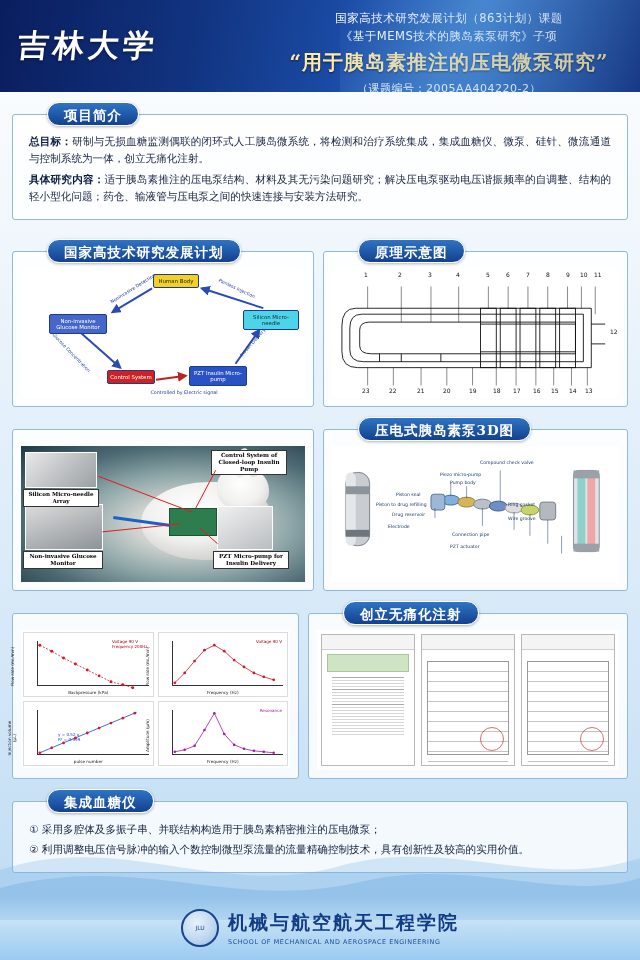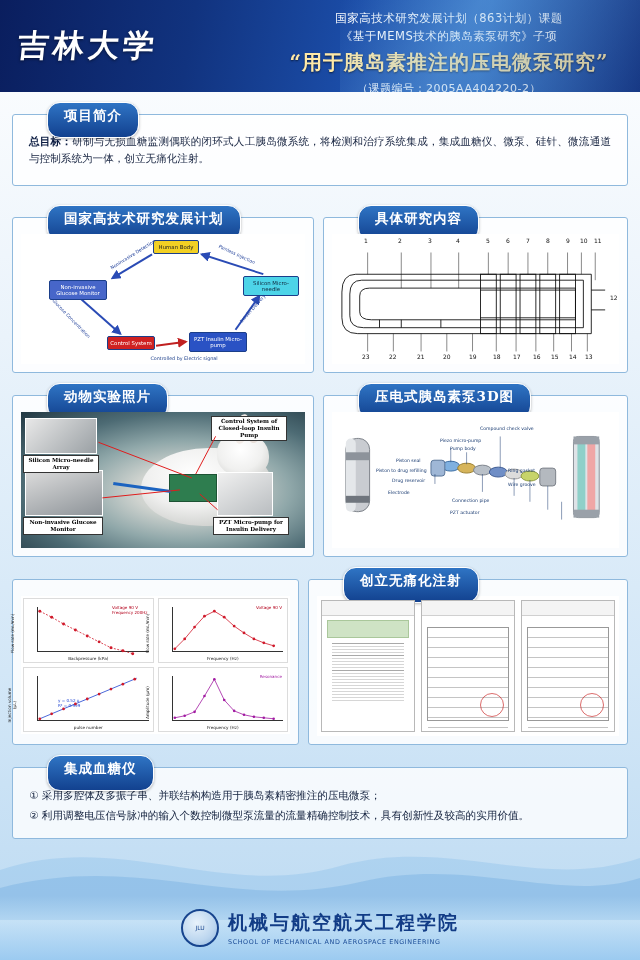--- a/index.html
+++ b/index.html
@@ -116,21 +116,21 @@
     position: relative;
     border: 1px solid #8fb9dd;
     background: rgba(255,255,255,0.82);
     border-radius: 3px;
     margin: 0 0 9px 0;
     box-sizing: border-box;
   }
   .section-tag {
     display: inline-block;
     position: relative;
-    padding: 4px 16px 12px 16px;
+    padding: 4px 16px 0 16px;
     background: linear-gradient(180deg, #2f74c4 0%, #12418f 100%);
     color: #ffffff;
     font-size: 13.5px;
     font-weight: bold;
     letter-spacing: 1px;
     border-radius: 13px;
     border: 1px solid #ffffff;
     box-shadow: 0 1px 3px rgba(0,0,0,0.3);
     font-family: "DejaVu Serif", "Liberation Serif", serif;
   }
@@ -498,20 +498,23 @@
   </div>
 
   <div class="content">
 
     <div class="panel intro-panel">
       <div class="tag-wrap">
         <span class="section-tag">项目简介</span>
       </div>
       <p class="intro-p">
         <b>总目标：</b><span>研制与无损血糖监测偶联的闭环式人工胰岛微系统，将检测和治疗系统集成，集成血糖仪、微泵、硅针、微流通道与控制系统为一体，创立无痛化注射。</span>
+      </p>
+      <p class="intro-p">
+        <b>具体研究内容：</b><span>适于胰岛素推注的压电泵结构、材料及其无污染问题研究；解决压电泵驱动电压谐振频率的自调整、结构的轻小型化问题；药仓、输液管与压电泵之间的快速连接与安装方法研究。</span>
       </p>
     </div>
 
     <div class="row">
 
       <div class="fig-panel col-left">
         <div class="tag-wrap">
           <span class="section-tag">国家高技术研究发展计划</span>
         </div>
         <div class="loopfig">
@@ -538,21 +541,21 @@
           <div class="arr-label" style="left:86px;top:18px;transform:rotate(-32deg);">Noninvasive Detection</div>
           <div class="arr-label" style="left:196px;top:18px;transform:rotate(25deg);">Painless Injection</div>
           <div class="arr-label" style="left:24px;top:82px;transform:rotate(46deg);">Glucose Concentration</div>
           <div class="arr-label" style="left:214px;top:72px;transform:rotate(-48deg);">Insulin Delivery</div>
           <div class="cbe">Controlled by Electric signal</div>
         </div>
       </div>
 
       <div class="fig-panel col-right">
         <div class="tag-wrap">
-          <span class="section-tag">具体研究内容</span>
+          <span class="section-tag">原理示意图</span>
         </div>
         <div class="schem">
           <svg width="100%" height="130" viewBox="0 0 290 130">
             <g stroke="#111" fill="none" stroke-width="0.9">
               <path d="M24,40 Q10,40 10,58 L10,84 Q10,100 26,100 L262,100 L262,40 Z"></path>
               <path d="M30,46 Q18,46 18,60 L18,82 Q18,94 32,94 L254,94 L254,46 Z"></path>
               <path d="M38,54 Q28,54 28,62 L28,78 Q28,86 40,86 L246,86 L246,54 Z"></path>
               <rect x="150" y="40" width="16" height="60"></rect>
               <rect x="170" y="40" width="16" height="60"></rect>
               <rect x="190" y="40" width="16" height="60"></rect>
@@ -614,23 +617,20 @@
           <div class="schem-num" style="left:219px;top:119px;">15</div>
           <div class="schem-num" style="left:237px;top:119px;">14</div>
           <div class="schem-num" style="left:253px;top:119px;">13</div>
         </div>
       </div>
     </div>
 
     <div class="row">
 
       <div class="photo-panel col-left">
-        <div class="tag-wrap">
-          <span class="section-tag">动物实验照片</span>
-        </div>
         <div class="photo-stage">
           <div class="rabbit-bg"></div>
           <div class="rabbit-body"></div>
           <div class="rabbit-head"></div>
           <div class="rabbit-ear"></div>
           <div class="rabbit-ear2"></div>
 
           <div style="position:absolute;left:148px;top:62px;width:46px;height:26px;background:#2e7d4f;border:1px solid #1d5334;"></div>
           <div style="position:absolute;left:92px;top:74px;width:58px;height:3px;background:#1b63c0;transform:rotate(8deg);"></div>
 

